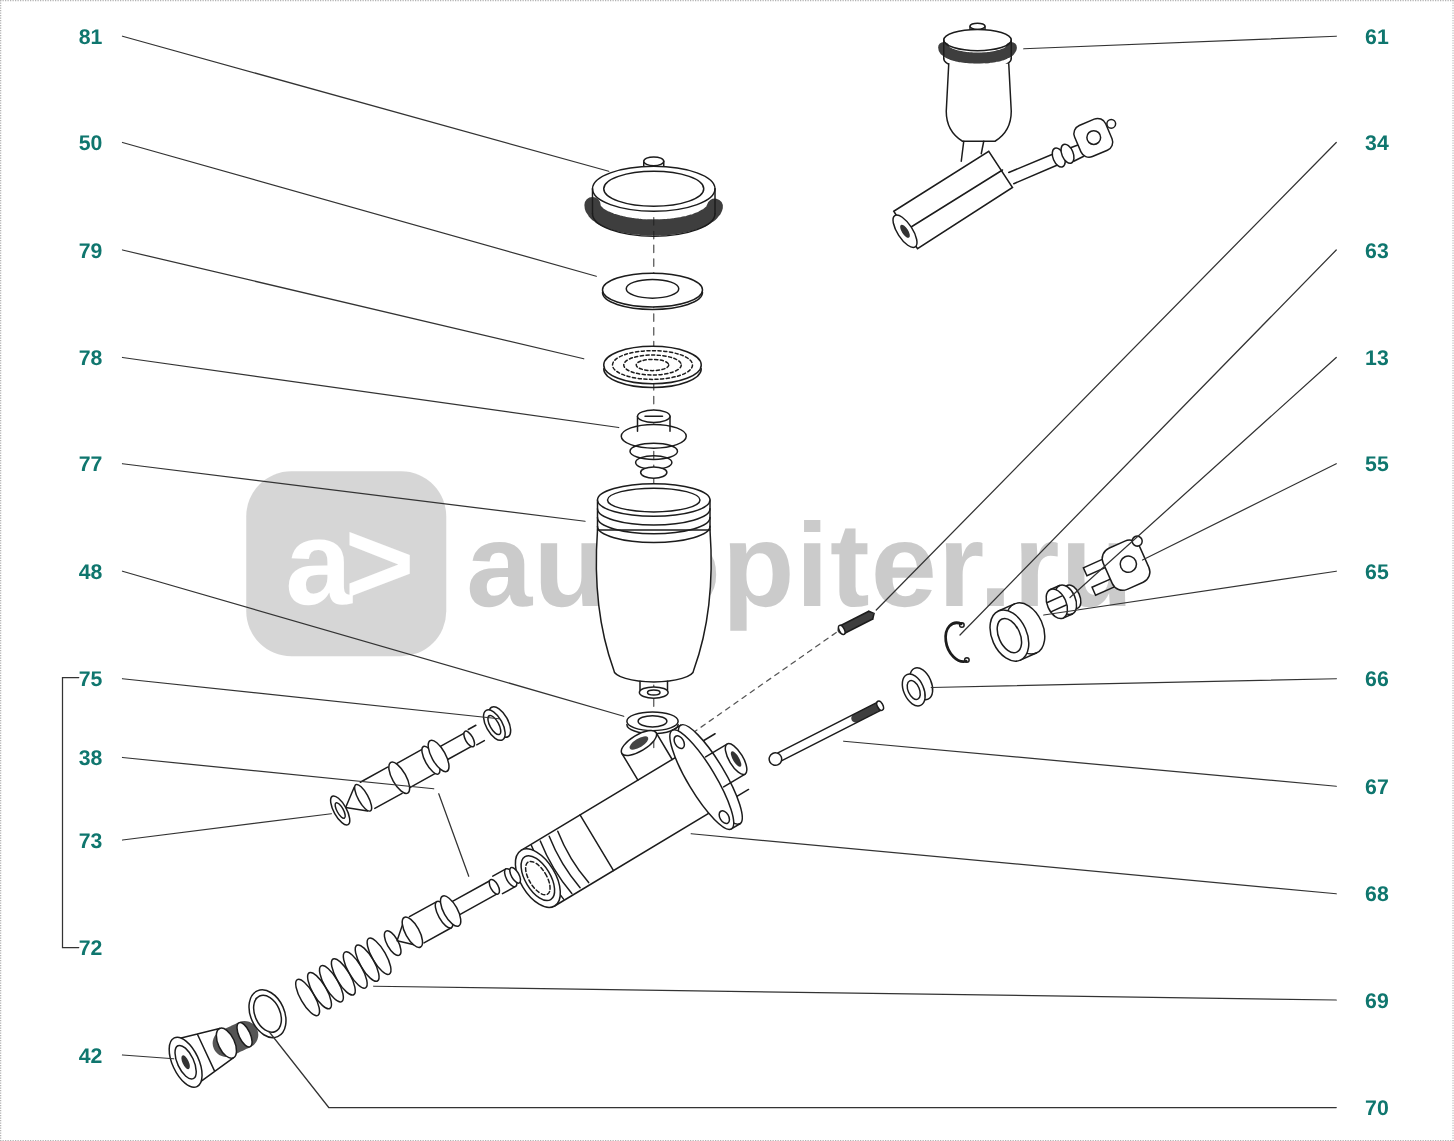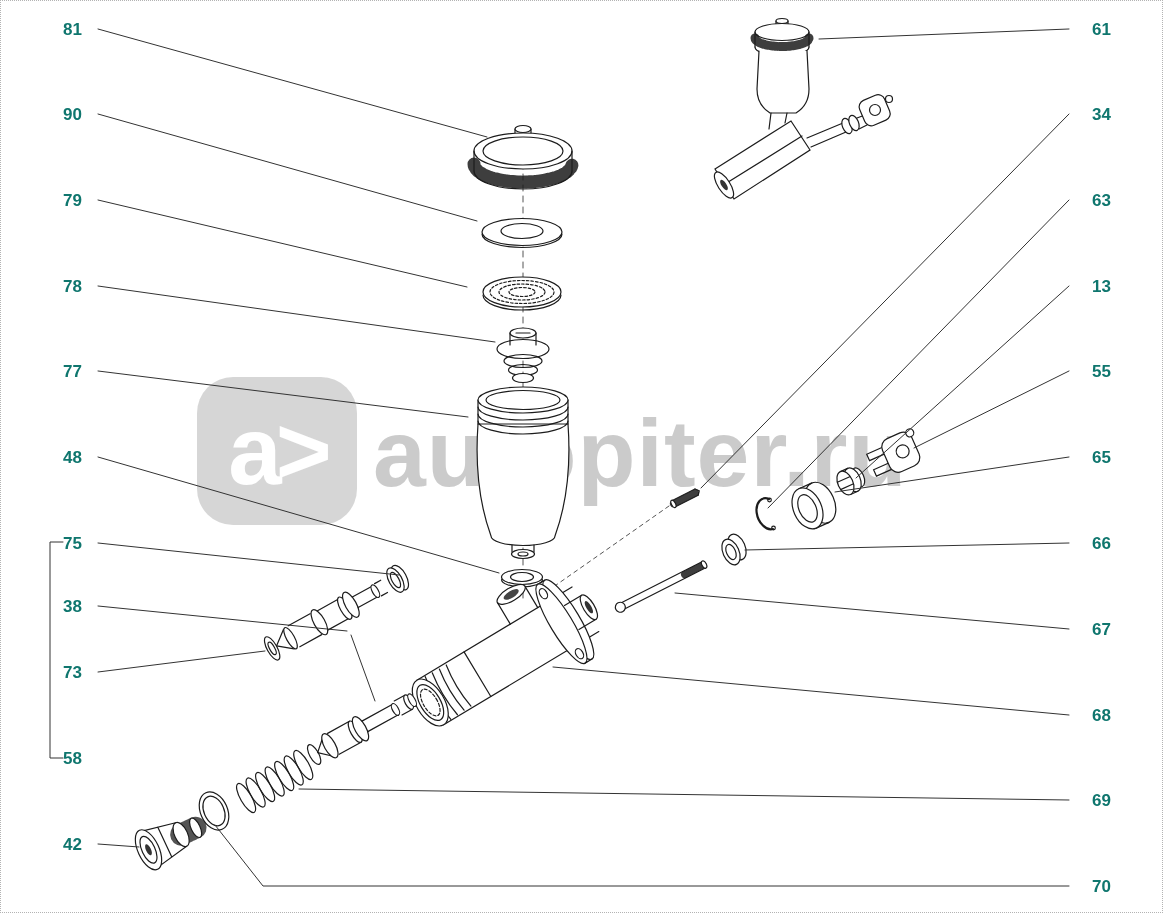--- a/index.html
+++ b/index.html
@@ -266,29 +266,29 @@
         <path d="M1068,542 L744,549"></path>
         <path d="M1068,628 L674,592"></path>
         <path d="M1068,714 L552,666"></path>
         <path d="M1068,799 L298,788"></path>
         <path d="M1068,885 L262,885 L214,824"></path>
       </g>
     </g>
   </svg>
 
   <div class="callout left" style="left:62px;top:19px">81</div>
-  <div class="callout left" style="left:62px;top:104px">90</div>
+  <div class="callout left" style="left:62px;top:104px">50</div>
   <div class="callout left" style="left:62px;top:190px">79</div>
   <div class="callout left" style="left:62px;top:276px">78</div>
   <div class="callout left" style="left:62px;top:361px">77</div>
   <div class="callout left" style="left:62px;top:447px">48</div>
   <div class="callout left" style="left:62px;top:533px">75</div>
   <div class="callout left" style="left:62px;top:596px">38</div>
   <div class="callout left" style="left:62px;top:662px">73</div>
-  <div class="callout left" style="left:62px;top:748px">58</div>
+  <div class="callout left" style="left:62px;top:748px">72</div>
   <div class="callout left" style="left:62px;top:834px">42</div>
 
   <div class="callout right" style="left:1076px;top:19px">61</div>
   <div class="callout right" style="left:1076px;top:104px">34</div>
   <div class="callout right" style="left:1076px;top:190px">63</div>
   <div class="callout right" style="left:1076px;top:276px">13</div>
   <div class="callout right" style="left:1076px;top:361px">55</div>
   <div class="callout right" style="left:1076px;top:447px">65</div>
   <div class="callout right" style="left:1076px;top:533px">66</div>
   <div class="callout right" style="left:1076px;top:619px">67</div>

